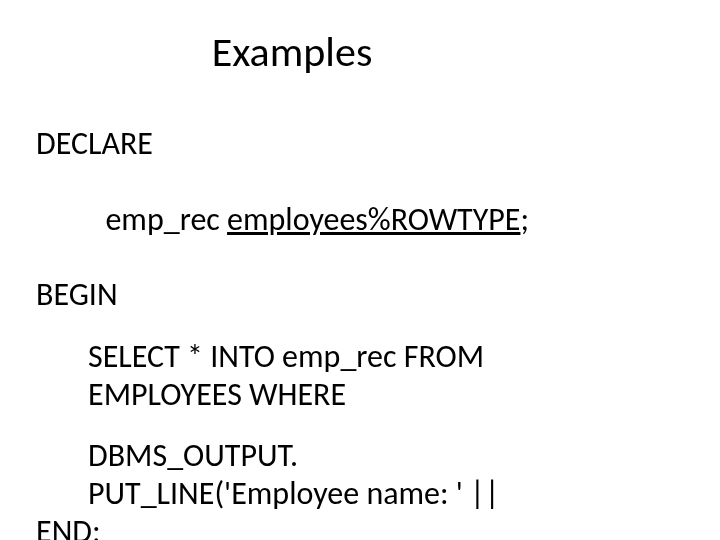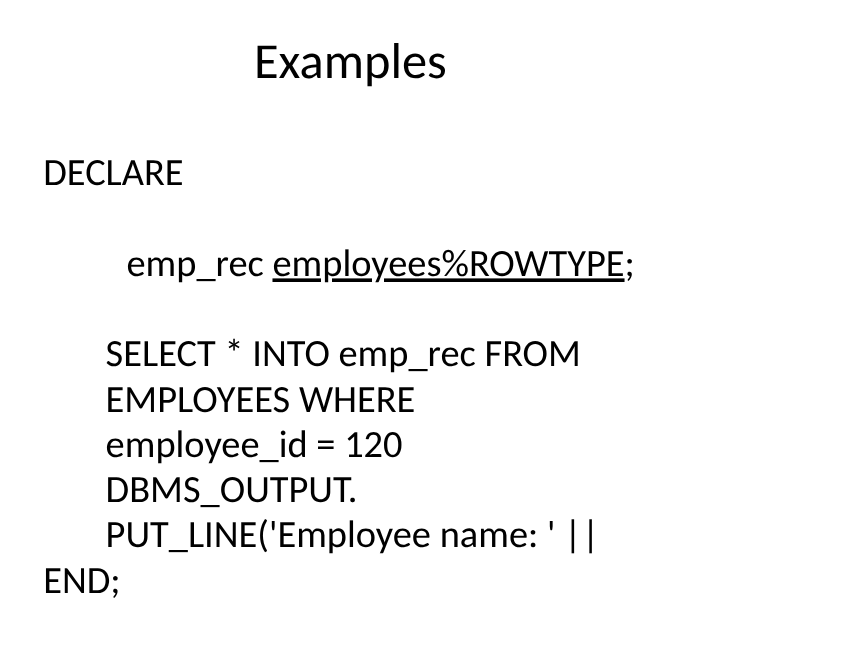--- a/index.html
+++ b/index.html
@@ -23,32 +23,32 @@
     font-size: 42px;
     font-weight: 400;
     margin: 6px 0 48px 0;
   }
   .body {
     font-size: 32px;
     line-height: 1.18;
   }
   .line { white-space: pre-wrap; }
   .ind1 { padding-left: 26px; }
-  .ind2 { padding-left: 52px; }
+  .ind2 { padding-left: 52px; margin-top: 24px; }
   .u { text-decoration: underline; margin-top: 10px; }
 </style>
 </head>
 <body>
 
 <div class="slide">
   <div class="title">Examples</div>
 
   <div class="body">
     <div class="line">DECLARE</div>
     <div class="line ind1">
       <span>emp_rec</span><span> </span><span class="u">employees%ROWTYPE</span><span>;</span>
     </div>
+    <div class="line">BEGIN</div>
     <div class="line ind2">SELECT * INTO emp_rec FROM EMPLOYEES WHERE</div>
-    <div class="line ind2">employee_id = 120</div>
     <div class="line ind2">DBMS_OUTPUT. PUT_LINE('Employee name: ' ||</div>
     <div class="line">END;</div>
   </div>
 </div>
 
 </body></html>

